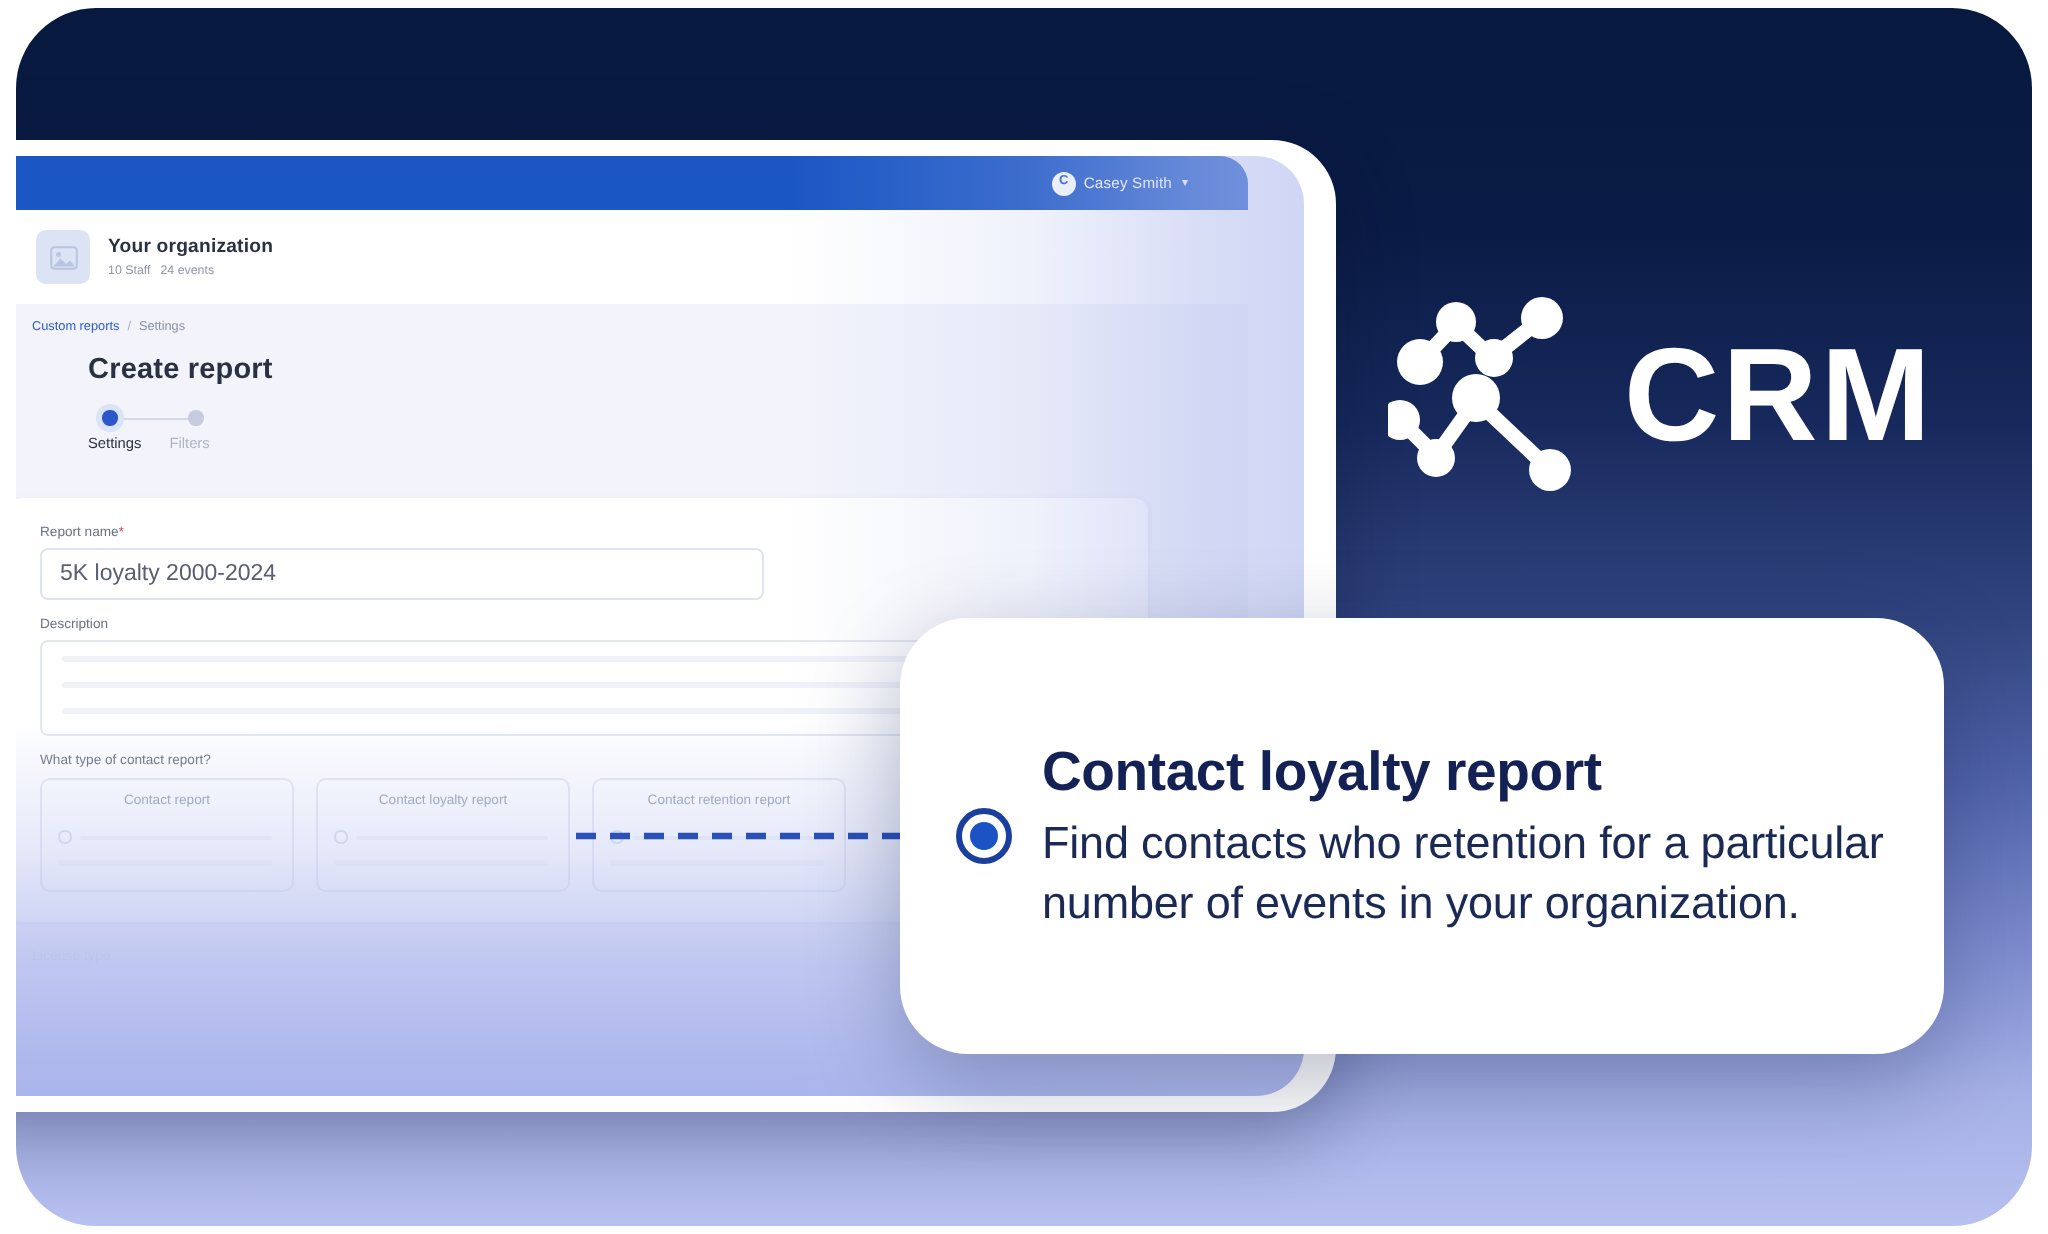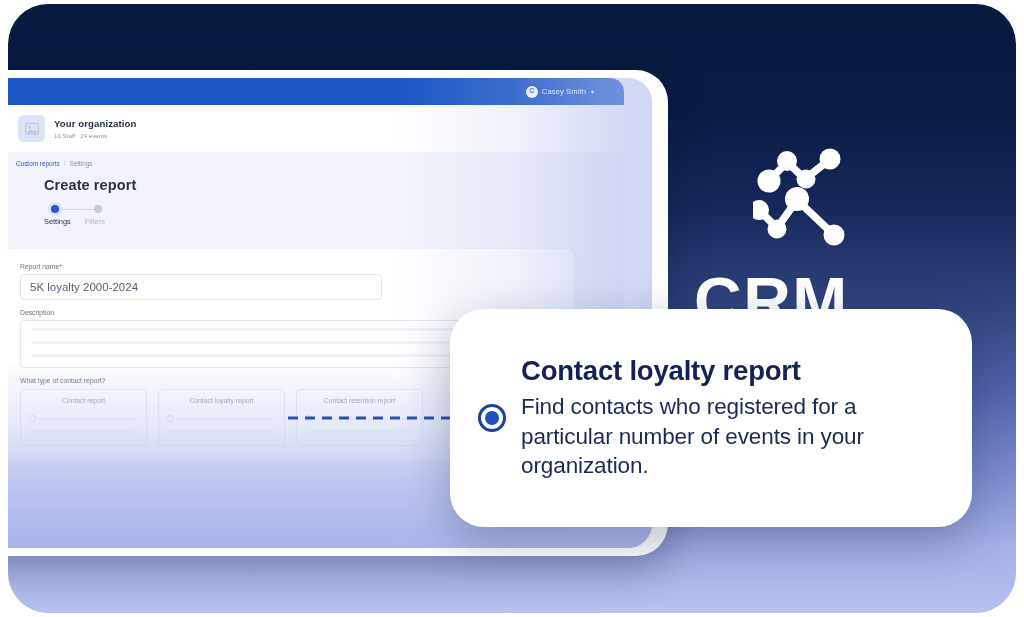--- a/index.html
+++ b/index.html
@@ -361,24 +361,23 @@
     z-index: 6;
   }
   .dash-line svg { display: block; }
 
   
   .crm-logo {
     position: absolute;
     left: 686px;
     top: 144px;
     display: flex;
-    align-items: flex-end;
+    align-items: center;
     gap: 22px;
     z-index: 4;
-    flex-direction: column;
   }
   .crm-mark { width: 96px; height: 98px; flex: none; }
   .crm-word {
     color: #ffffff;
     font-size: 66px;
     font-weight: bold;
     letter-spacing: 1.5px;
     line-height: 1;
   }
 
@@ -572,18 +571,18 @@
       </span>
       <span class="crm-word">CRM</span>
     </div>
 
     <div class="callout">
       <span class="callout-radio">
         <i></i>
       </span>
       <div class="callout-text">
         <div class="callout-title">Contact loyalty report</div>
-        <div class="callout-body">Find contacts who registered for a particular number of events in your organization.</div>
+        <div class="callout-body">Find contacts who retention for a particular number of events in your organization.</div>
       </div>
     </div>
 
   </div>
 </div>
 
 </body></html>

